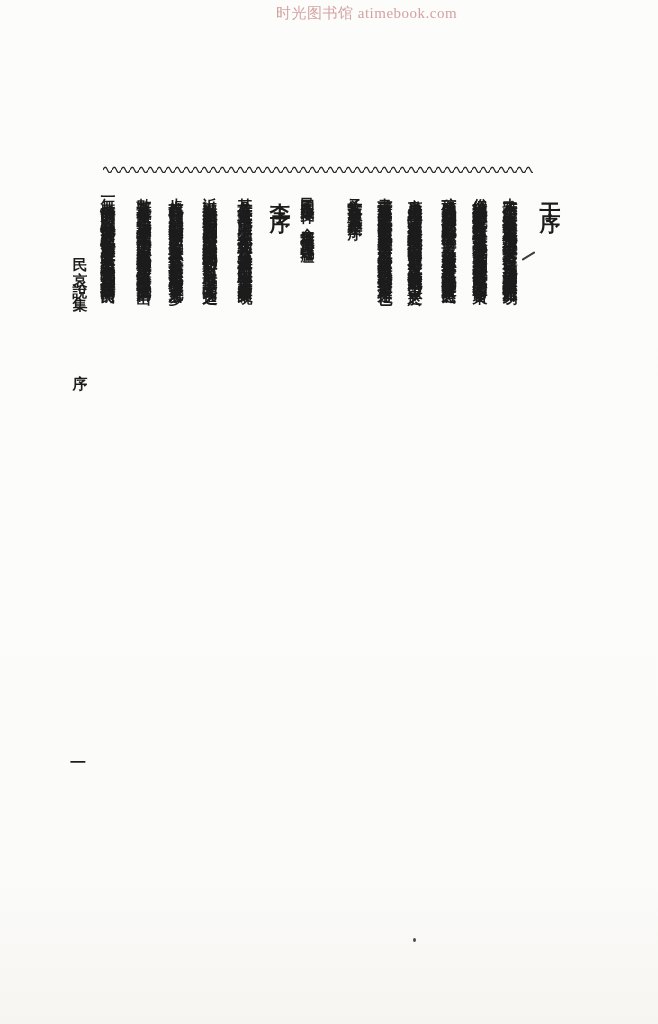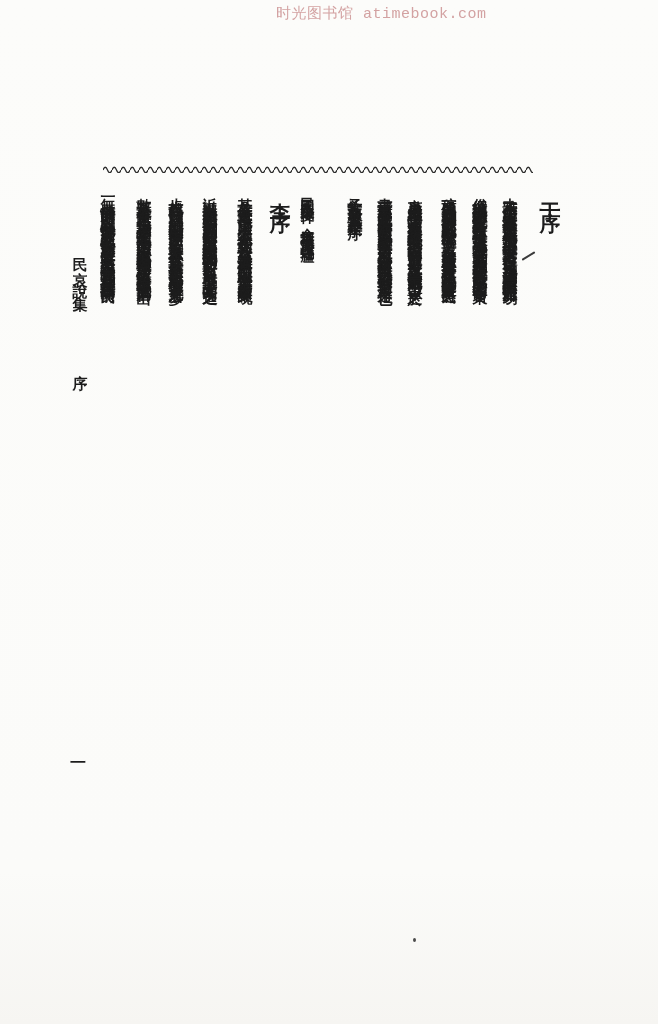--- a/index.html
+++ b/index.html
@@ -5,21 +5,21 @@
   html,body{margin:0;padding:0;}
   body{
     width:658px;height:1024px;position:relative;overflow:hidden;
     background:#fbfbf9;
     background-image:linear-gradient(180deg,#fcfcfa 0%,#fbfbf9 85%,#f6f5f2 100%);
     font-family:"Liberation Serif","DejaVu Serif",serif;
   }
   .page{position:absolute;inset:0;}
   .watermark{
     position:absolute;left:276px;top:4px;
-    font-family:Liberation Mono, monospace;
+    font-family:Liberation Serif, serif;
     font-size:15px;letter-spacing:0.5px;color:#d3a2a2;white-space:nowrap;
   }
   .vcol{
     position:absolute;top:186px;
     writing-mode:vertical-rl;text-orientation:upright;
     white-space:nowrap;color:#1c1c1c;font-weight:600;
   }
   .body-col{font-size:15px;letter-spacing:2.2px;}
   .title-col{font-size:21px;letter-spacing:8px;font-weight:700;}
   .sig-col{font-size:14px;letter-spacing:1.8px;}

